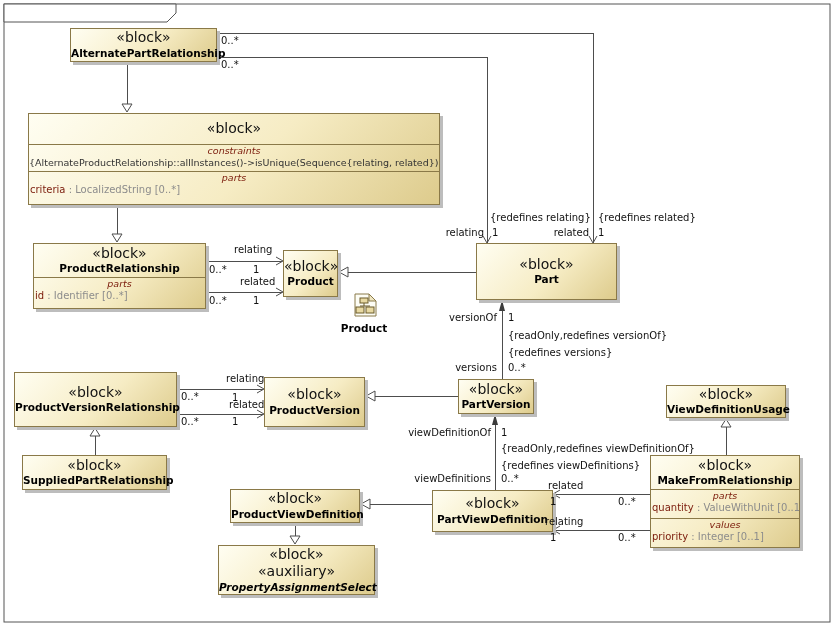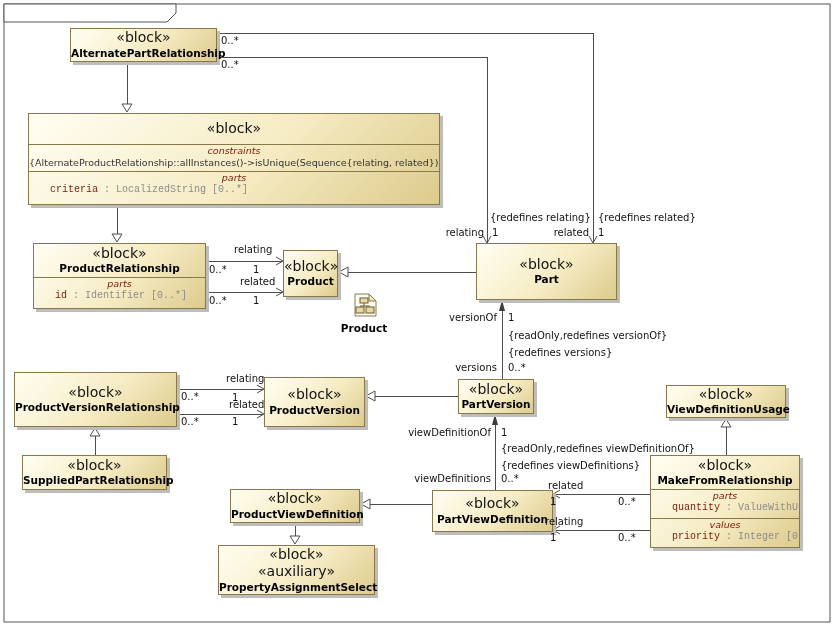--- a/index.html
+++ b/index.html
@@ -8,30 +8,30 @@
   svg.wires{position:absolute;left:0;top:0;}
   .block{position:absolute;box-sizing:border-box;
          background:linear-gradient(135deg,#fffef2 0%,#f6ecc4 55%,#ddcb8c 100%);
          border:1px solid #8a7948;box-shadow:3px 3px 0 #bdbdbd;}
   .single{display:flex;flex-direction:column;justify-content:center;text-align:center;}
   .hdr{display:flex;flex-direction:column;justify-content:center;text-align:center;}
   .stereo{font-size:14px;color:#111;line-height:1.25;}
   .bname{font-size:10.5px;font-weight:bold;color:#000;line-height:1.3;white-space:nowrap;}
   .comp{border-top:1px solid #8a7948;box-sizing:border-box;overflow:hidden;}
   .clabel{font-size:9.5px;font-style:italic;color:#7a1a0a;text-align:center;line-height:1.25;}
-  .prop{font-size:10px;line-height:1.25;padding-left:21px;white-space:nowrap;font-family:Liberation Mono, monospace;}
+  .prop{font-size:10px;line-height:1.25;padding-left:1px;white-space:nowrap;}
   .pname{color:#7a1a0a;}
   .ptype{color:#8c8c8c;}
   .ctext{font-size:9.5px;color:#333;text-align:center;white-space:nowrap;line-height:1.25;}
   .elabel{position:absolute;font-size:10px;color:#111;white-space:nowrap;line-height:1.2;}
   .frame-title{position:absolute;left:10px;top:6px;font-size:11px;color:#000;white-space:nowrap;}
   .frame-title b{font-weight:bold;}
   .shortcut{position:absolute;text-align:center;}
   .shortcut .slabel{font-size:10.5px;font-weight:bold;margin-top:1px;white-space:nowrap;}
-  .ital{text-align:right;}
+  .ital{font-style:italic;text-align:right;}
 </style>
 </head>
 <body>
 
 <div id="canvas">
 
   <svg class="wires" width="834" height="626">
 
     <rect x="4" y="4" width="826" height="618" fill="none" stroke="#545454"></rect>
     <path d="M4,4 L176,4 L176,13 L167,22 L4,22 Z" fill="#ffffff" stroke="#545454"></path>

